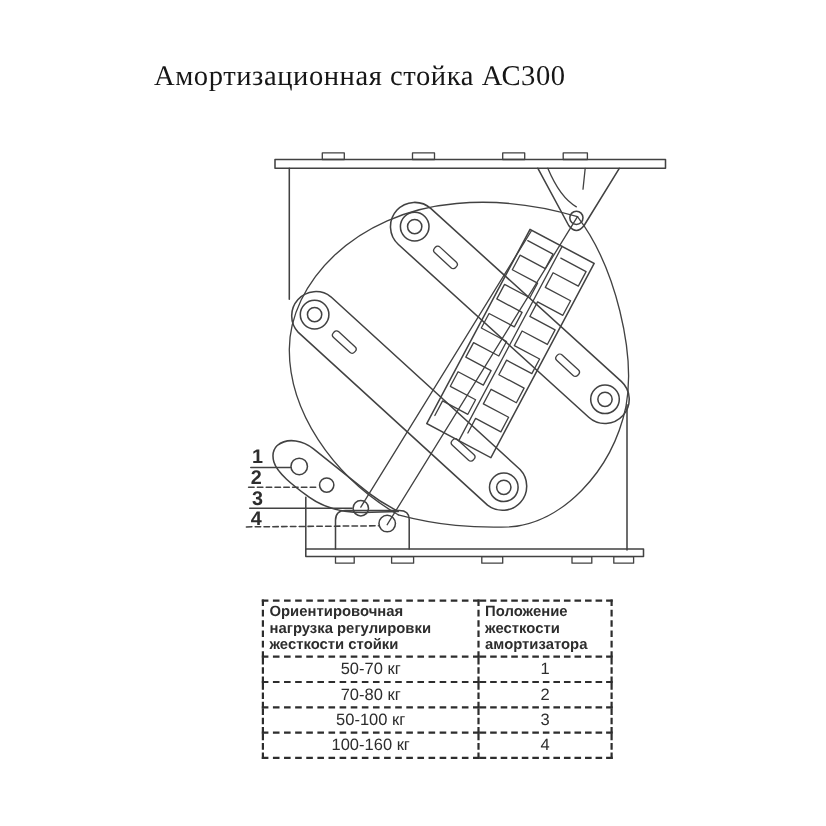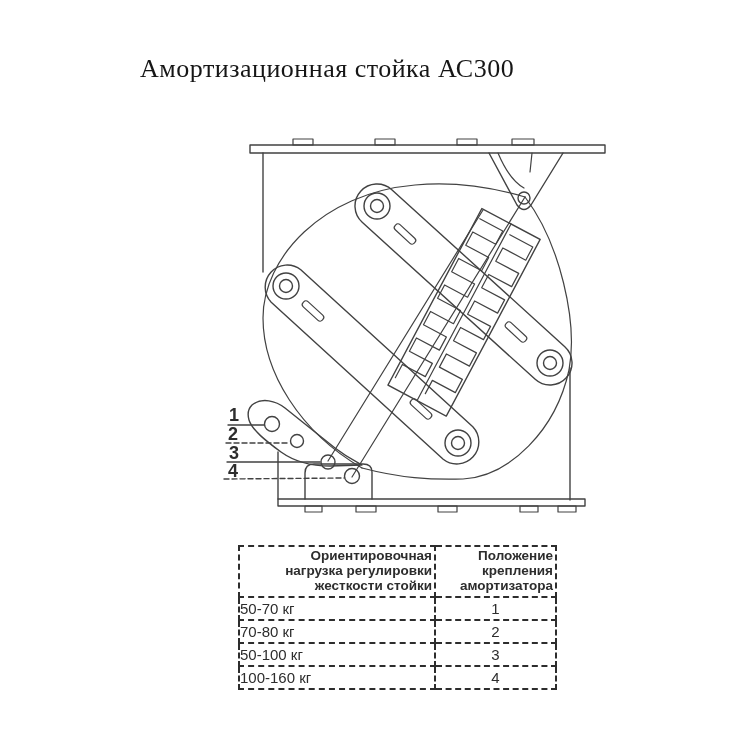--- a/index.html
+++ b/index.html
@@ -21,26 +21,26 @@
   table.spec{
     position:absolute;left:238px;top:545px;width:317px;
     border-collapse:collapse;table-layout:fixed;
     color:#2d2d2d;
   }
   table.spec th,table.spec td{
     border:2px dashed #2d2d2d;
     font-family:"Liberation Sans",sans-serif;
   }
   table.spec th{
-    font-size:13.5px;line-height:1.1;font-weight:700;text-align:right;
+    font-size:13.5px;line-height:1.1;font-weight:700;text-align:left;
     vertical-align:top;padding:2px 2px 2px 5px;height:44px;
     white-space:pre-line;
   }
   table.spec td{font-size:15px;height:19px;padding:1px 0;}
-  td.load{padding-left:11px;text-align:left;}
+  td.load{padding-left:11px;text-align:center;}
   td.pos{text-align:center;padding-right:64px;}
   col.c1{width:196px;} col.c2{width:121px;}
 </style>
 </head>
 <body>
 
 <div class="page">
 
   <div class="title">Амортизационная стойка АС300</div>
 
@@ -138,21 +138,21 @@
     <colgroup>
         <col class="c1">
         <col class="c2">
       </colgroup>
     <thead>
       <tr>
         <th>Ориентировочная
 нагрузка регулировки
 жесткости стойки</th>
         <th>Положение
-крепления
+жесткости
 амортизатора</th>
       </tr>
     </thead>
     <tbody>
       <tr>
         <td class="load">50-70 кг</td>
         <td class="pos">1</td>
       </tr>
       <tr>
         <td class="load">70-80 кг</td>

